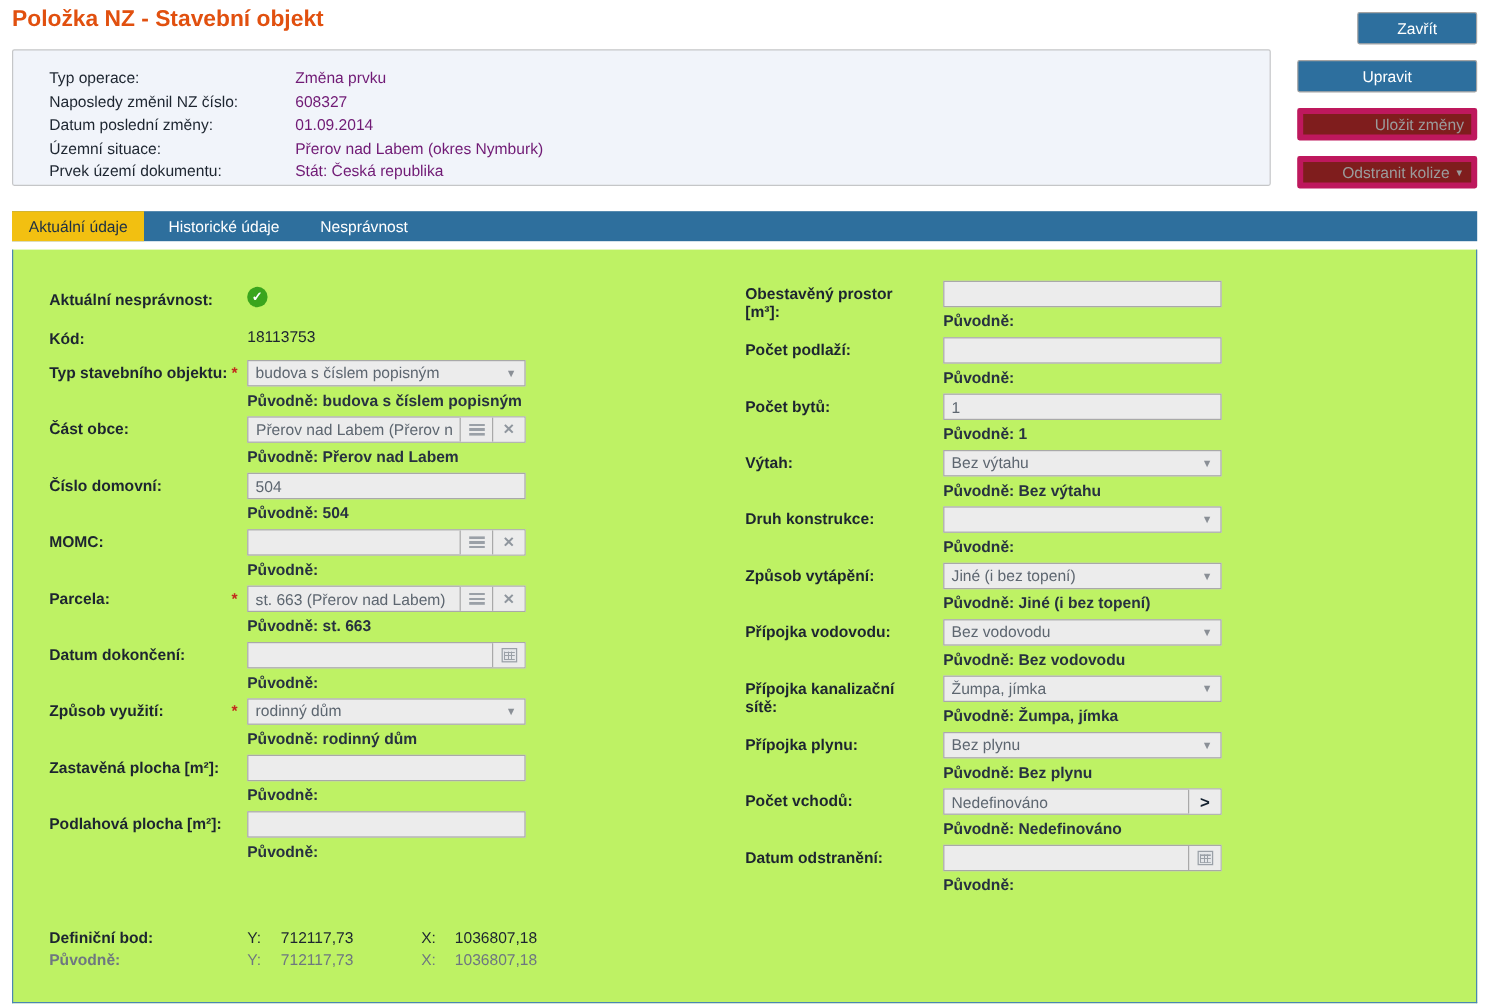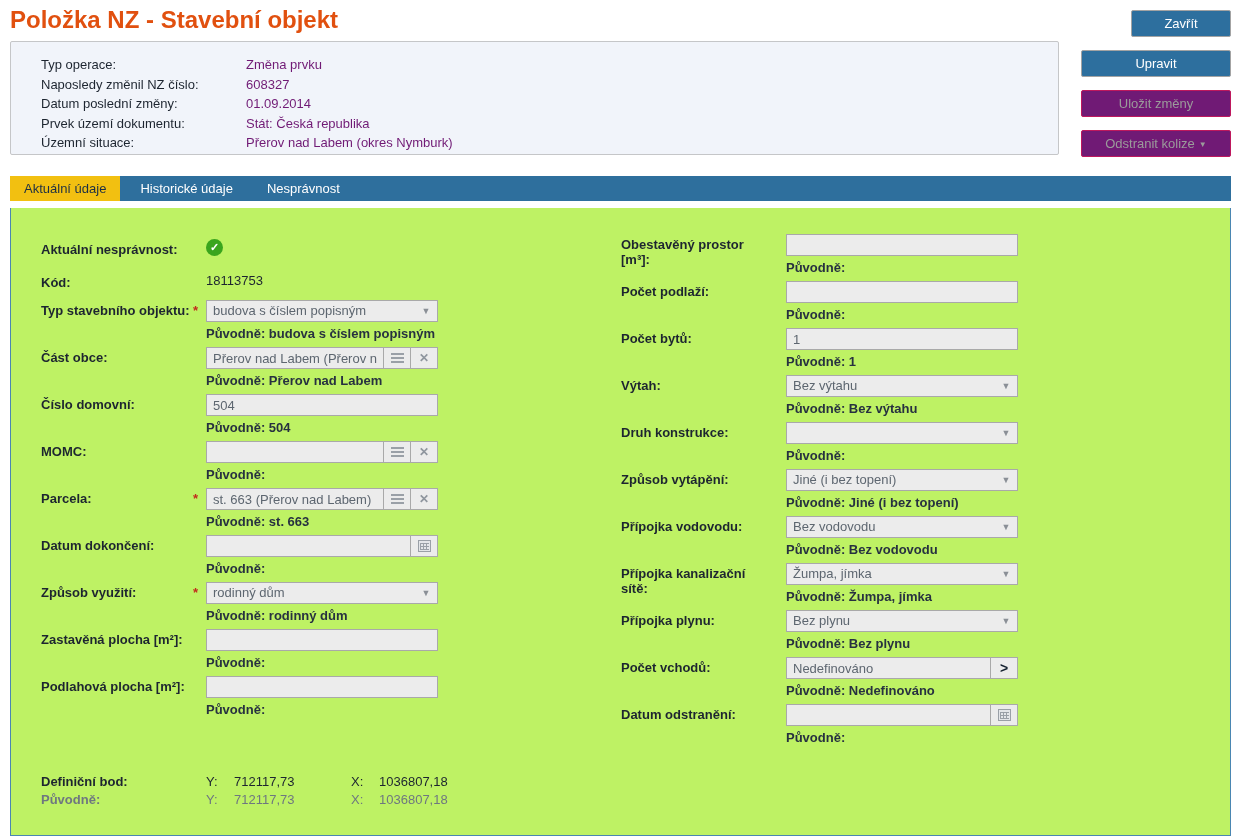--- a/index.html
+++ b/index.html
@@ -6,39 +6,39 @@
   .page {
     position:relative; width:1240px; height:840px;
     font-family:"Liberation Sans", sans-serif; font-size:13px; color:#21262e;
     background:#fff; overflow:hidden;
   }
   * { box-sizing:border-box; }
 
   
   .title {
     position:absolute; left:10px; top:6px;
-    font-size:24px; font-weight:700; color:#e1500f;
+    font-size:19px; font-weight:700; color:#e1500f;
   }
   .infobox {
     position:absolute; left:10px; top:41px; width:1049px; height:114px;
     background:#f1f4fa; border:1px solid #c5c6c8; border-radius:2px;
     padding:13px 0 0 30px;
   }
   .info-row { display:flex; line-height:19.5px; }
   .info-label { width:205px; color:#1d2530; }
   .info-value { color:#701a75; }
 
   
   .btn-stack { position:absolute; left:1081px; top:10px; width:150px; }
   .btn {
     display:block; width:150px; height:27px; margin-bottom:13px;
     font-family:inherit; font-size:13px; text-align:center; border-radius:2px; cursor:pointer;
   }
   .btn-primary { background:#2d6f9e; color:#fff; border:1px solid #a3a3a3; }
-  .btn-disabled { background:#701a75; color:#9b9b9b; border:1px solid #be185d; cursor:default; }
+  .btn-disabled { background:#7f1d1d; color:#9b9b9b; border:5px solid #be185d; cursor:default;text-align:right; }
   .btn-close { width:100px; margin-left:50px; }
   .dd-caret { font-size:8px; vertical-align:1px; margin-left:4px; color:#9b9b9b; }
 
   
   .tabbar {
     position:absolute; left:10px; top:176px; width:1221px; height:25px;
     background:#2e6f9d; display:flex;
   }
   .tab {
     padding:0 14px; line-height:25px; color:#fff; font-size:13px; cursor:pointer;
@@ -126,26 +126,26 @@
       </div>
     <div class="info-row">
         <div class="info-label">Naposledy změnil NZ číslo:</div>
         <div class="info-value">608327</div>
       </div>
     <div class="info-row">
         <div class="info-label">Datum poslední změny:</div>
         <div class="info-value">01.09.2014</div>
       </div>
     <div class="info-row">
+        <div class="info-label">Územní situace:</div>
+        <div class="info-value">Přerov nad Labem (okres Nymburk)</div>
+      </div>
+    <div class="info-row">
         <div class="info-label">Prvek území dokumentu:</div>
         <div class="info-value">Stát: Česká republika</div>
-      </div>
-    <div class="info-row">
-        <div class="info-label">Územní situace:</div>
-        <div class="info-value">Přerov nad Labem (okres Nymburk)</div>
       </div>
   </div>
 
   <div class="btn-stack">
     <button class="btn btn-primary btn-close">Zavřít</button>
     <button class="btn btn-primary">Upravit</button>
     <button class="btn btn-disabled">Uložit změny</button>
     <button class="btn btn-disabled"><span>Odstranit kolize</span><span class="dd-caret">▼</span></button>
   </div>
 

